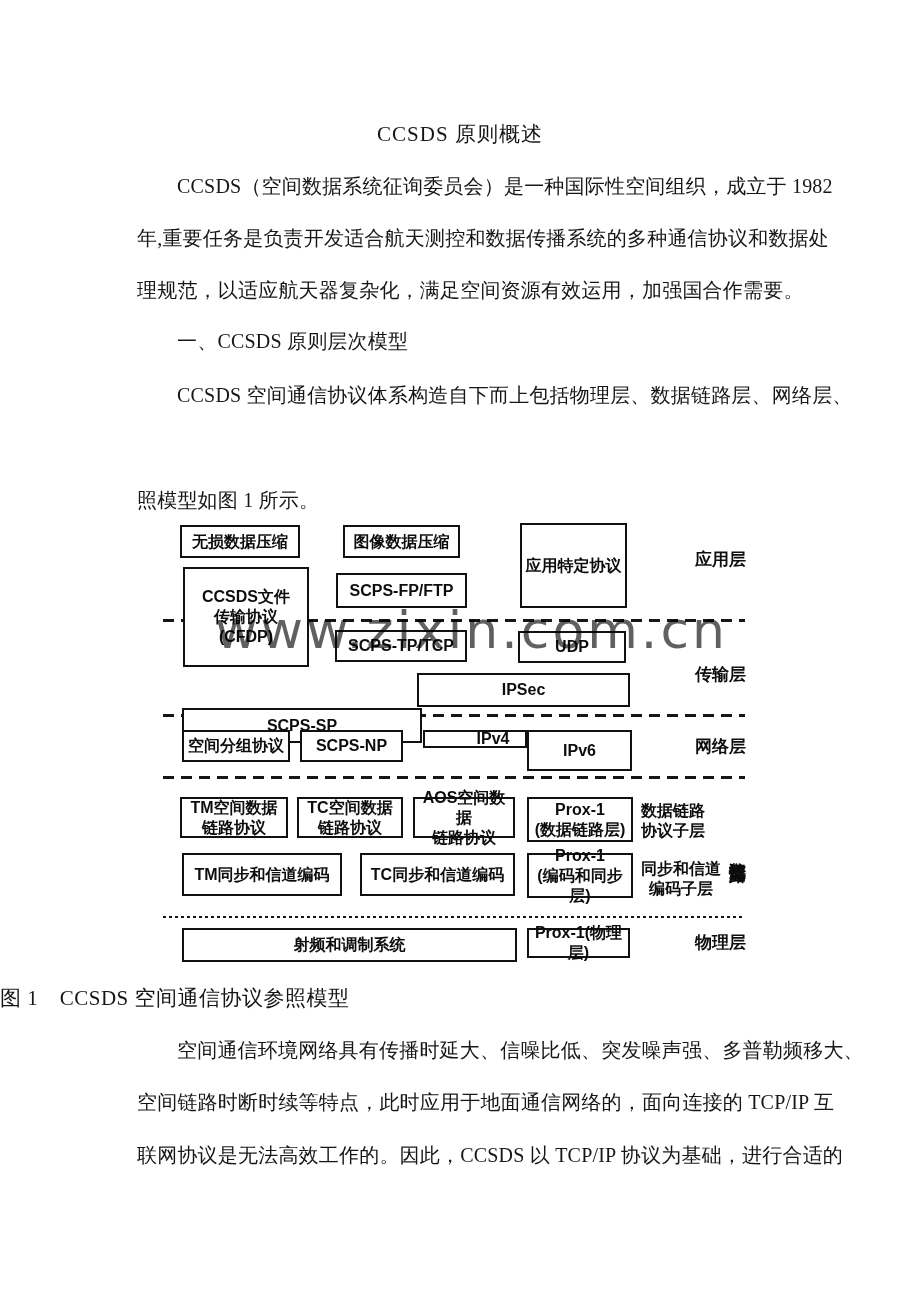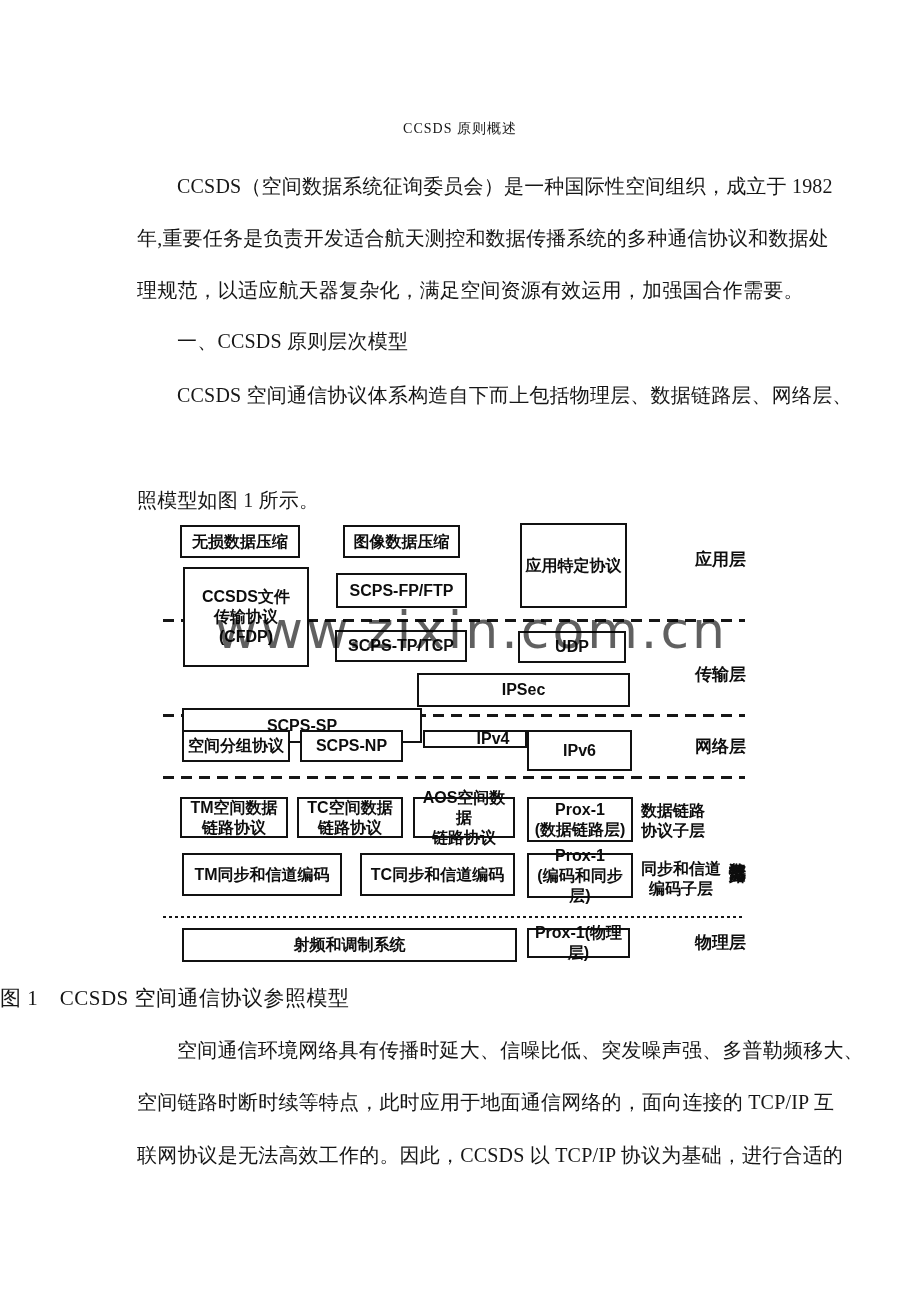--- a/index.html
+++ b/index.html
@@ -7,21 +7,21 @@
     position:relative;
     width:920px;height:1302px;
     margin:0 auto;
     background:#ffffff;
     overflow:hidden;
     font-family:"Liberation Serif","DejaVu Serif",serif;
     color:#161616;
   }
   .doc-title{
     position:absolute;left:0;top:120px;width:920px;
-    text-align:center;font-size:14px;letter-spacing:1px;
+    text-align:center;font-size:21px;letter-spacing:1px;
   }
   .bline{
     position:absolute;left:137px;width:690px;height:32px;
     font-size:20px;white-space:nowrap;letter-spacing:0.2px;
   }
   .bline.indent{left:177px;width:650px;}
   .heading{font-weight:normal;}
   
   .dash{
     position:absolute;height:3px;z-index:1;

